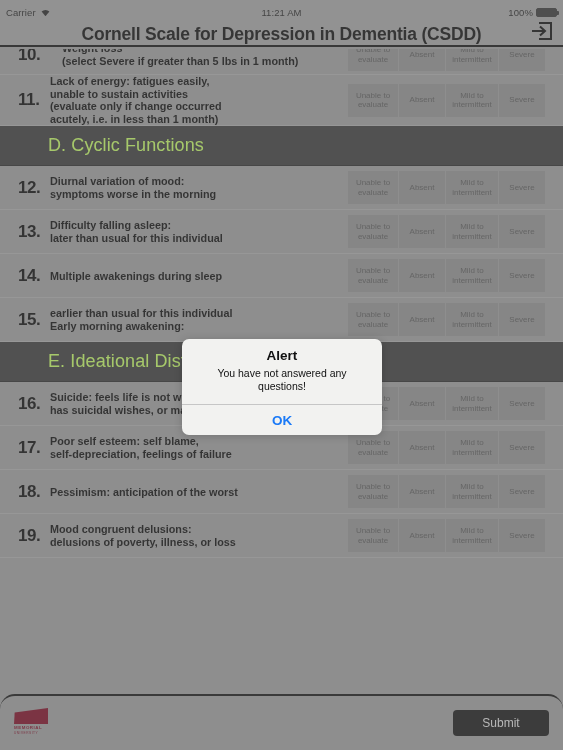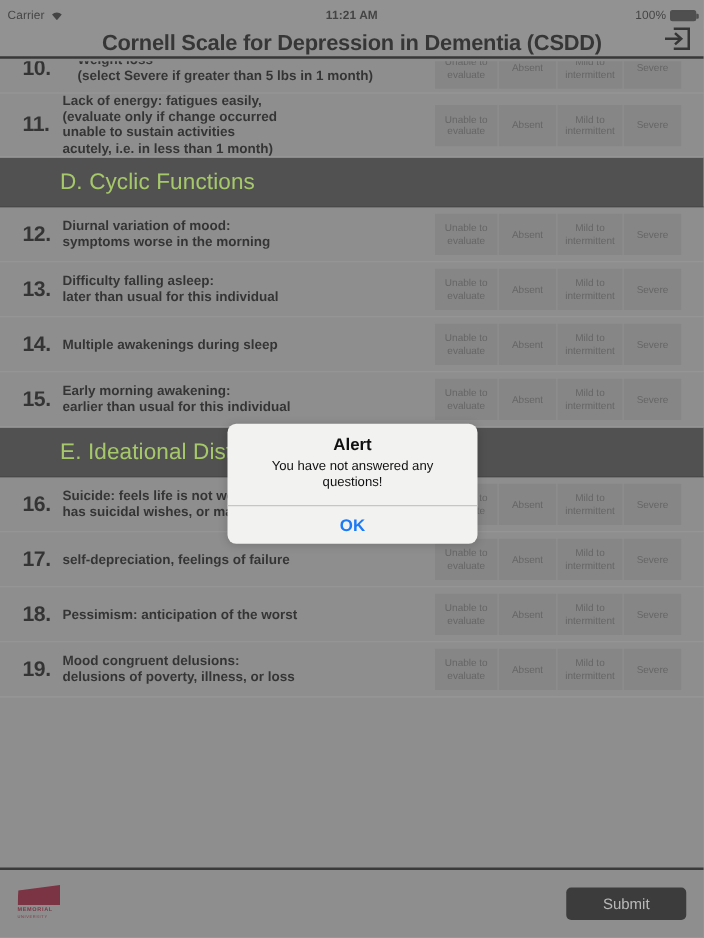--- a/index.html
+++ b/index.html
@@ -23,21 +23,21 @@
     width: 563px; height: 16px;
     background: #a0a0a0;
     display: flex; align-items: center;
     padding: 12px 6px;
     font-size: 9.5px; color: #2a2a2a;
     letter-spacing: .1px;
   }
   .sb-left { display: flex; align-items: center; gap: 4px; }
   .sb-center {
     position: absolute; left: 0; right: 0; text-align: center;
-    font-size: 9.5px; font-weight: bold; color: #2a2a2a;
+    font-size: 9.5px; font-weight: normal; color: #2a2a2a;
   }
   .sb-right {
     margin-left: auto; display: flex; align-items: center; gap: 3px;
     position: relative; z-index: 2;
   }
   .wifi-icon { display: inline-block; width: 11px; height: 9px; position: relative; }
   .battery {
     width: 21px; height: 9px; border: 1px solid #3a3a3a;
     border-radius: 2px; position: relative; background: #3a3a3a;
   }
@@ -127,20 +127,21 @@
   }
 
   
   .bottombar {
     position: absolute; bottom: 0; left: 0;
     width: 563px; height: 56px;
     background: #9a9a9a;
     border-top: 2px solid #1a1a1a;
     display: flex; align-items: center;
     padding: 0 14px;
+    border-radius: 15px;
   }
   .logo { width: 42px; height: 30px; position: relative; }
   .logo-mark {
     width: 34px; height: 16px;
     background: #7d1128;
     clip-path: polygon(2% 28%, 100% 0%, 100% 100%, 0% 100%);
   }
   .logo-t1 {
     font-size: 4.4px; color: #7d1128; font-weight: bold;
     letter-spacing: .55px; margin-top: 1px;
@@ -254,22 +255,22 @@
             <div>
               <div>Severe</div>
             </div>
           </div>
         </div>
       </div>
       <div class="row">
         <div class="row-num">11.</div>
         <div class="row-text">
           <div>Lack of energy: fatigues easily,</div>
+          <div>unable to sustain activities</div>
           <div>(evaluate only if change occurred</div>
-          <div>unable to sustain activities</div>
           <div>acutely, i.e. in less than 1 month)</div>
         </div>
         <div class="answers">
           <div class="ans a0">
             <div>
               <div>Unable to</div>
               <div>evaluate</div>
             </div>
           </div>
           <div class="ans a1">
@@ -379,22 +380,22 @@
           <div class="ans a3">
             <div>
               <div>Severe</div>
             </div>
           </div>
         </div>
       </div>
       <div class="row">
         <div class="row-num">15.</div>
         <div class="row-text">
+          <div>earlier than usual for this individual</div>
           <div>Early morning awakening:</div>
-          <div>earlier than usual for this individual</div>
         </div>
         <div class="answers">
           <div class="ans a0">
             <div>
               <div>Unable to</div>
               <div>evaluate</div>
             </div>
           </div>
           <div class="ans a1">
             <div>
@@ -442,20 +443,21 @@
           <div class="ans a3">
             <div>
               <div>Severe</div>
             </div>
           </div>
         </div>
       </div>
       <div class="row">
         <div class="row-num">17.</div>
         <div class="row-text">
+          <div>Poor self esteem: self blame,</div>
           <div>self-depreciation, feelings of failure</div>
         </div>
         <div class="answers">
           <div class="ans a0">
             <div>
               <div>Unable to</div>
               <div>evaluate</div>
             </div>
           </div>
           <div class="ans a1">

